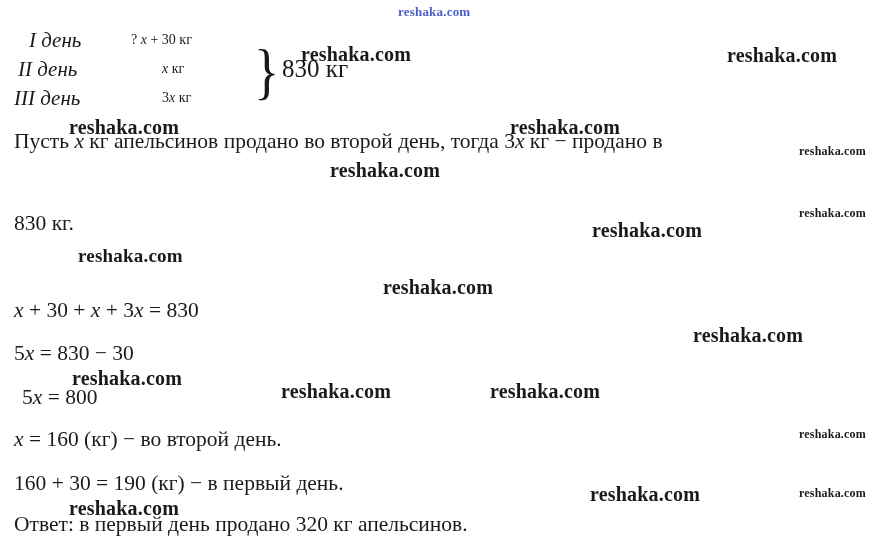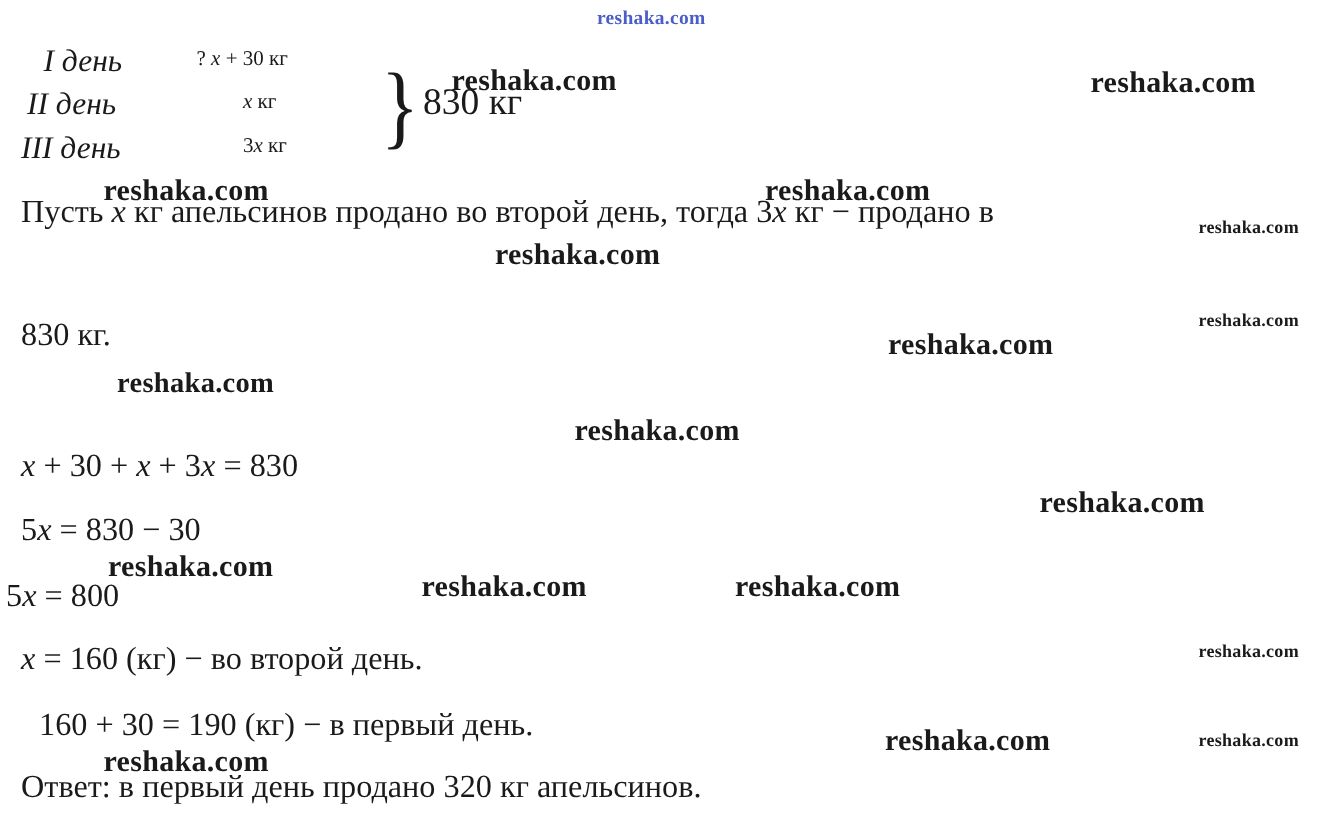--- a/index.html
+++ b/index.html
@@ -96,23 +96,23 @@
     font-size: 21.5px;
     line-height: 28px;
     white-space: nowrap;
   }
   .p1 { left: 14px; top: 127px; }
   .p2 { left: 14px; top: 168px; }
   .p3 { left: 14px; top: 209px; }
   .p4 { left: 14px; top: 255px; }
   .eq1 { left: 14px; top: 296px; }
   .eq2 { left: 14px; top: 339px; }
-  .eq3 { left: 4px; top: 383px; }
+  .eq3 { left: 22px; top: 383px; }
   .eq4 { left: 14px; top: 425px; }
-  .eq5 { left: 26px; top: 469px; }
+  .eq5 { left: 14px; top: 469px; }
   .ans { left: 14px; top: 510px; }
 
   .math {
     font-family: "Liberation Serif", serif;
   }
   .math .v { font-style: italic; }
 </style>
 </head>
 <body>
 

